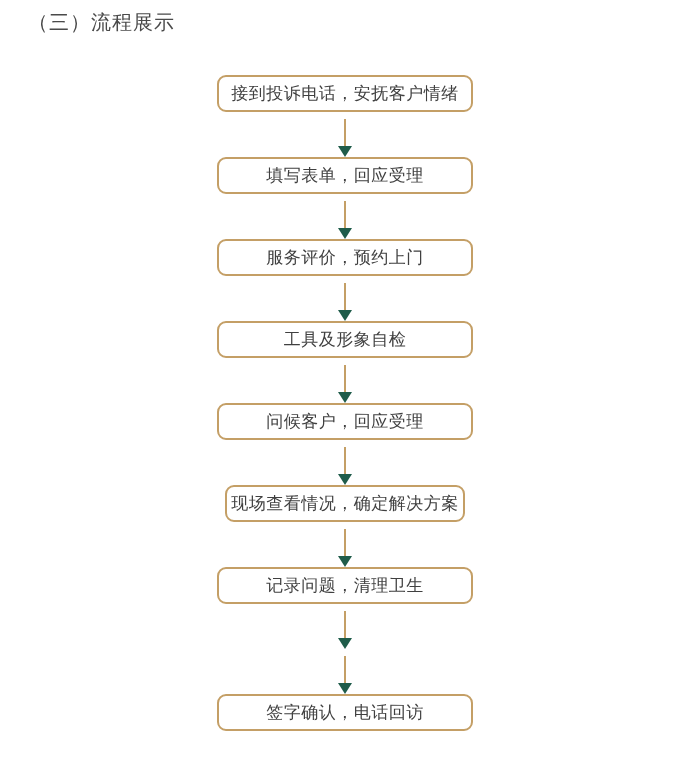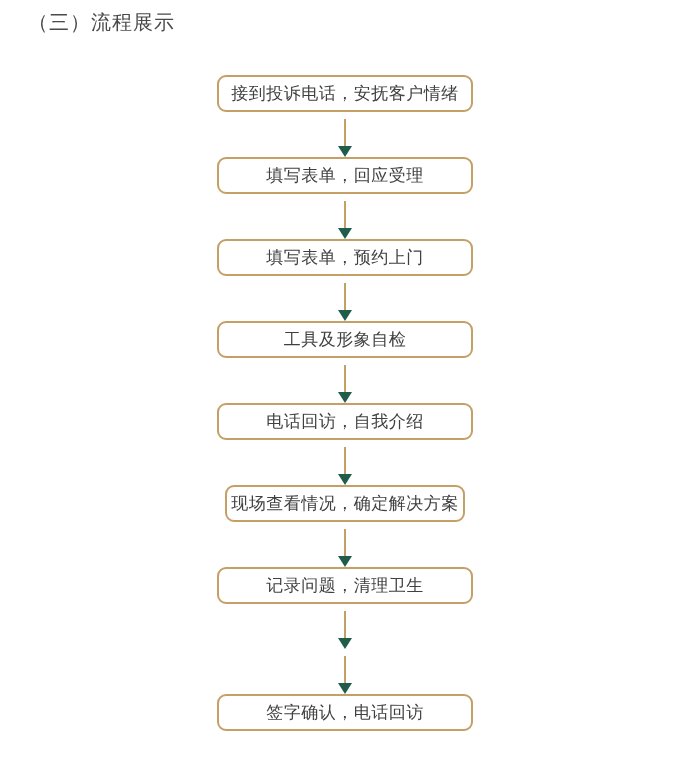--- a/index.html
+++ b/index.html
@@ -83,35 +83,35 @@
     <div class="head"></div>
   </div>
 
   <div class="flow-box">填写表单，回应受理</div>
 
   <div class="flow-arrow">
     <div class="shaft"></div>
     <div class="head"></div>
   </div>
 
-  <div class="flow-box">填写表单，预约上门</div>
+  <div class="flow-box">服务评价，预约上门</div>
 
   <div class="flow-arrow">
     <div class="shaft"></div>
     <div class="head"></div>
   </div>
 
   <div class="flow-box">工具及形象自检</div>
 
   <div class="flow-arrow">
     <div class="shaft"></div>
     <div class="head"></div>
   </div>
 
-  <div class="flow-box">电话回访，自我介绍</div>
+  <div class="flow-box">问候客户，回应受理</div>
 
   <div class="flow-arrow">
     <div class="shaft"></div>
     <div class="head"></div>
   </div>
 
   <div class="flow-box wide">现场查看情况，确定解决方案</div>
 
   <div class="flow-arrow">
     <div class="shaft"></div>

